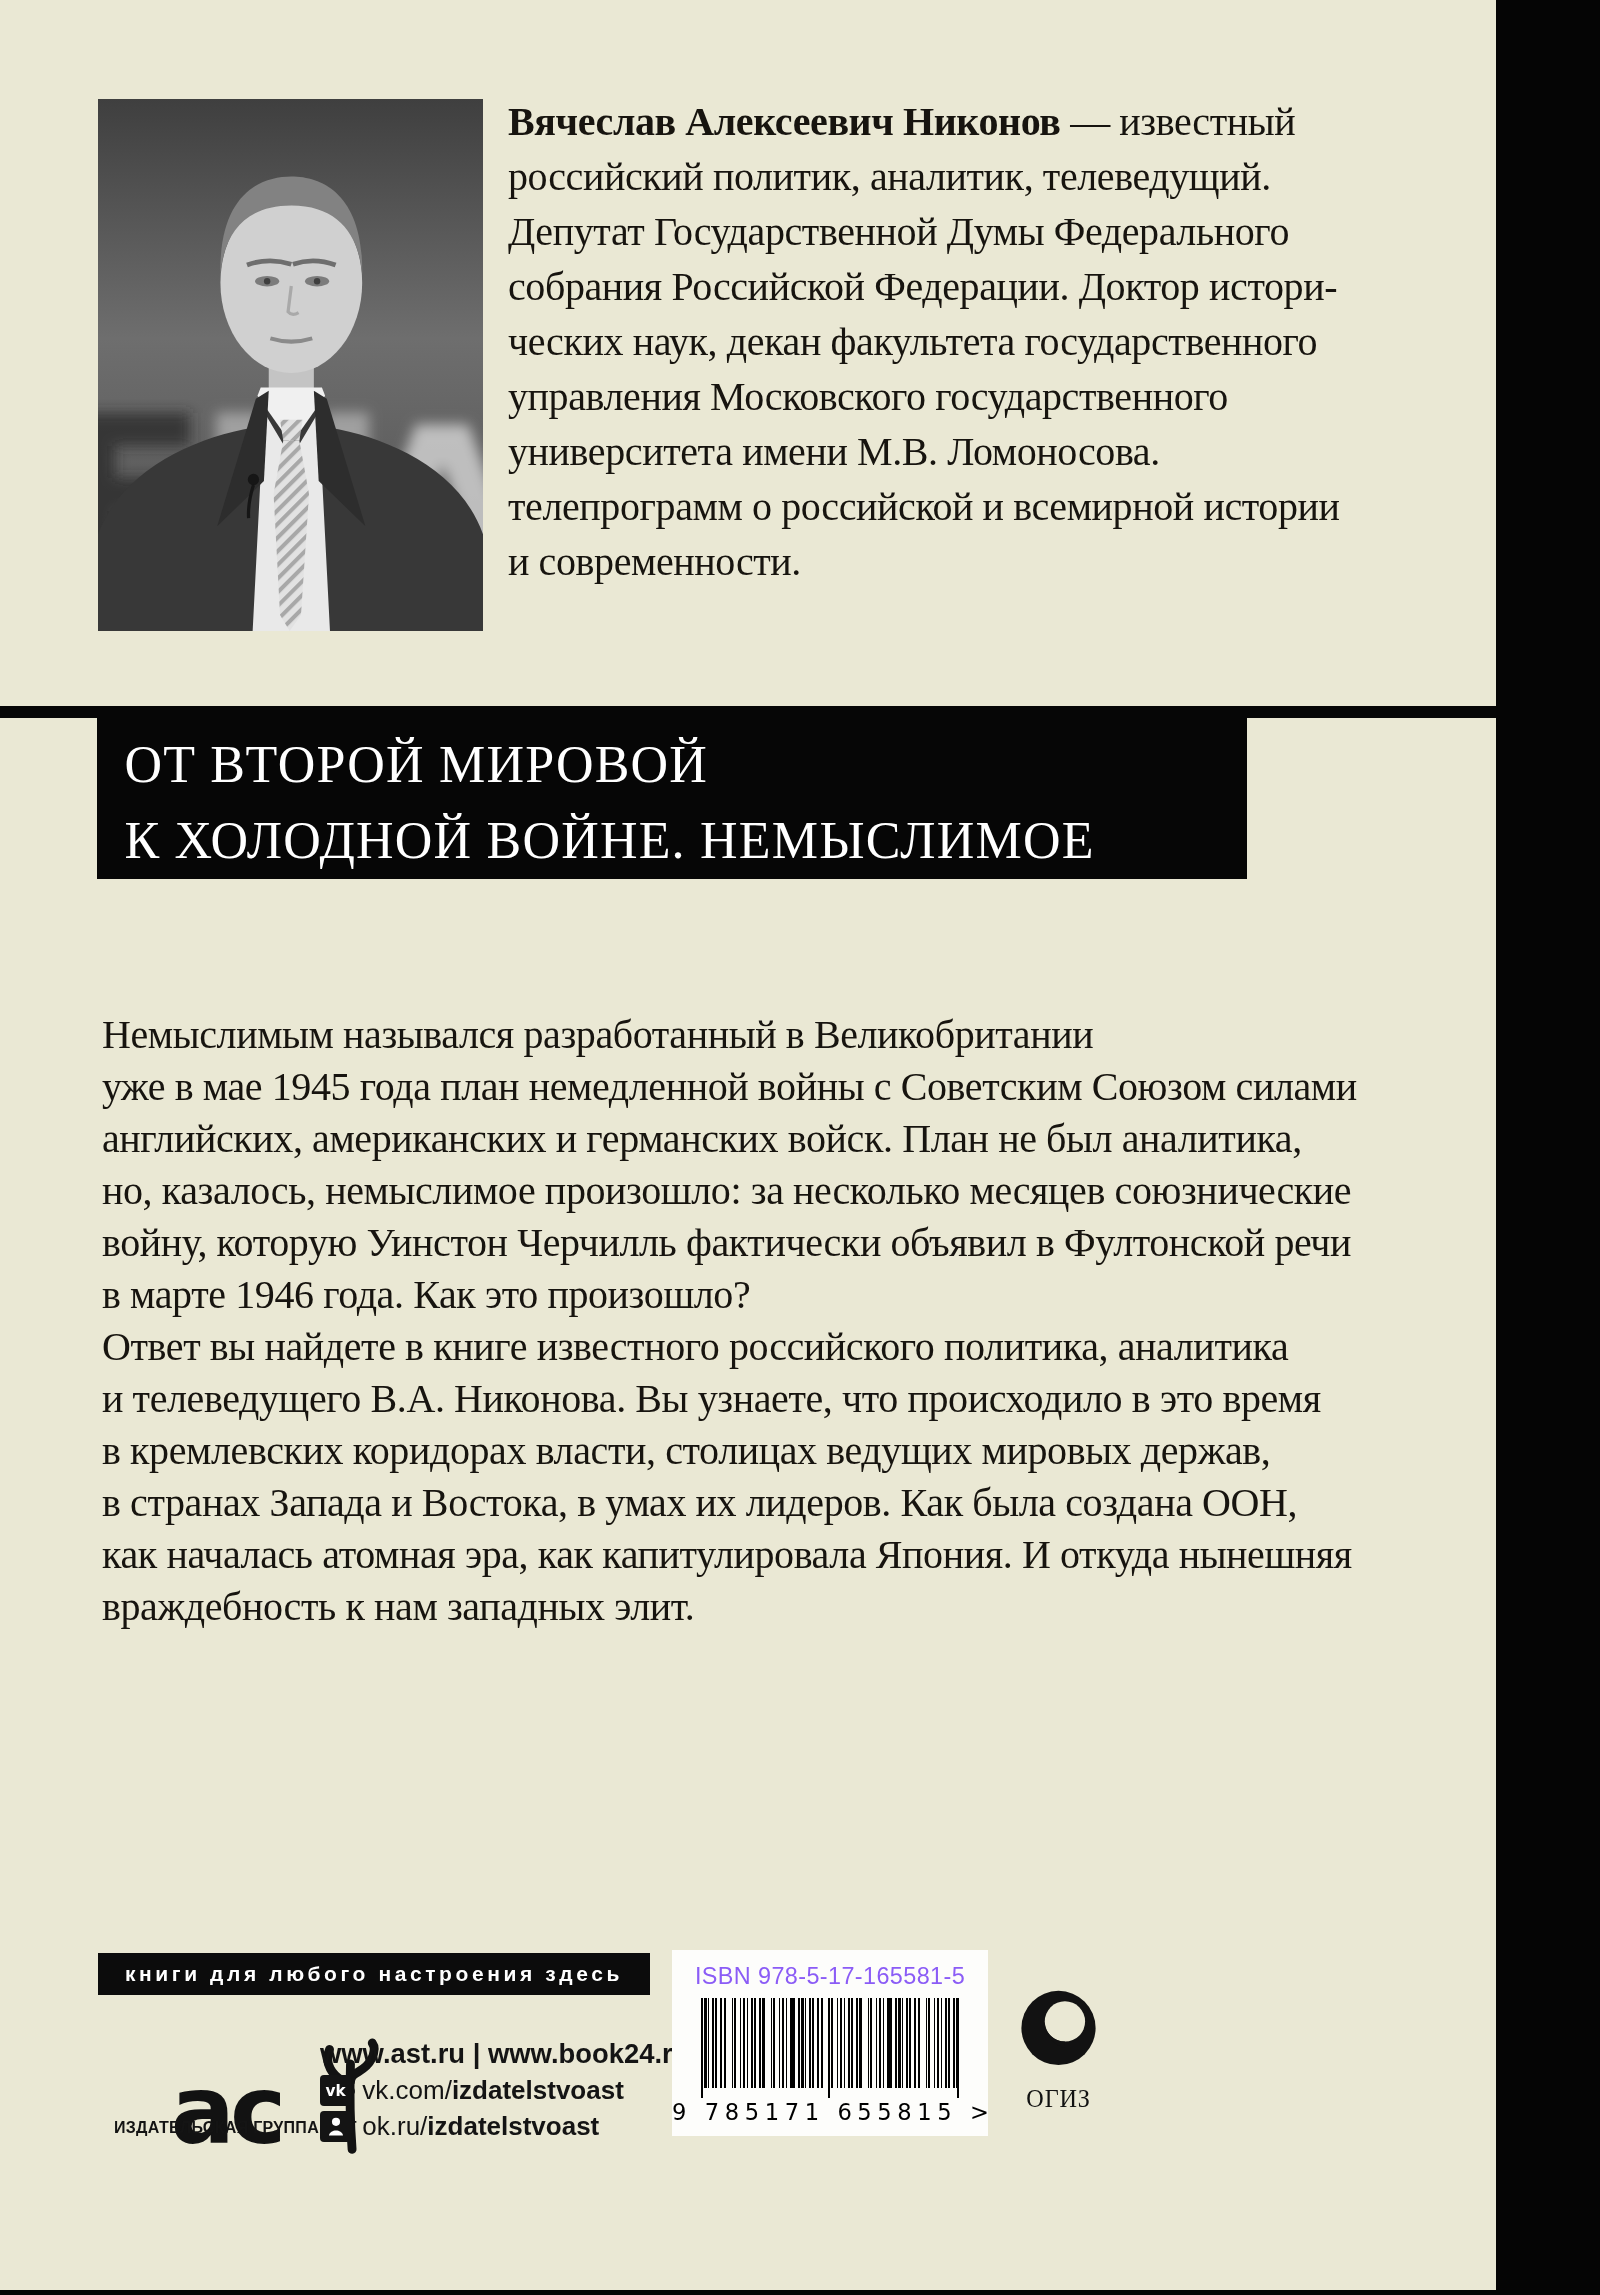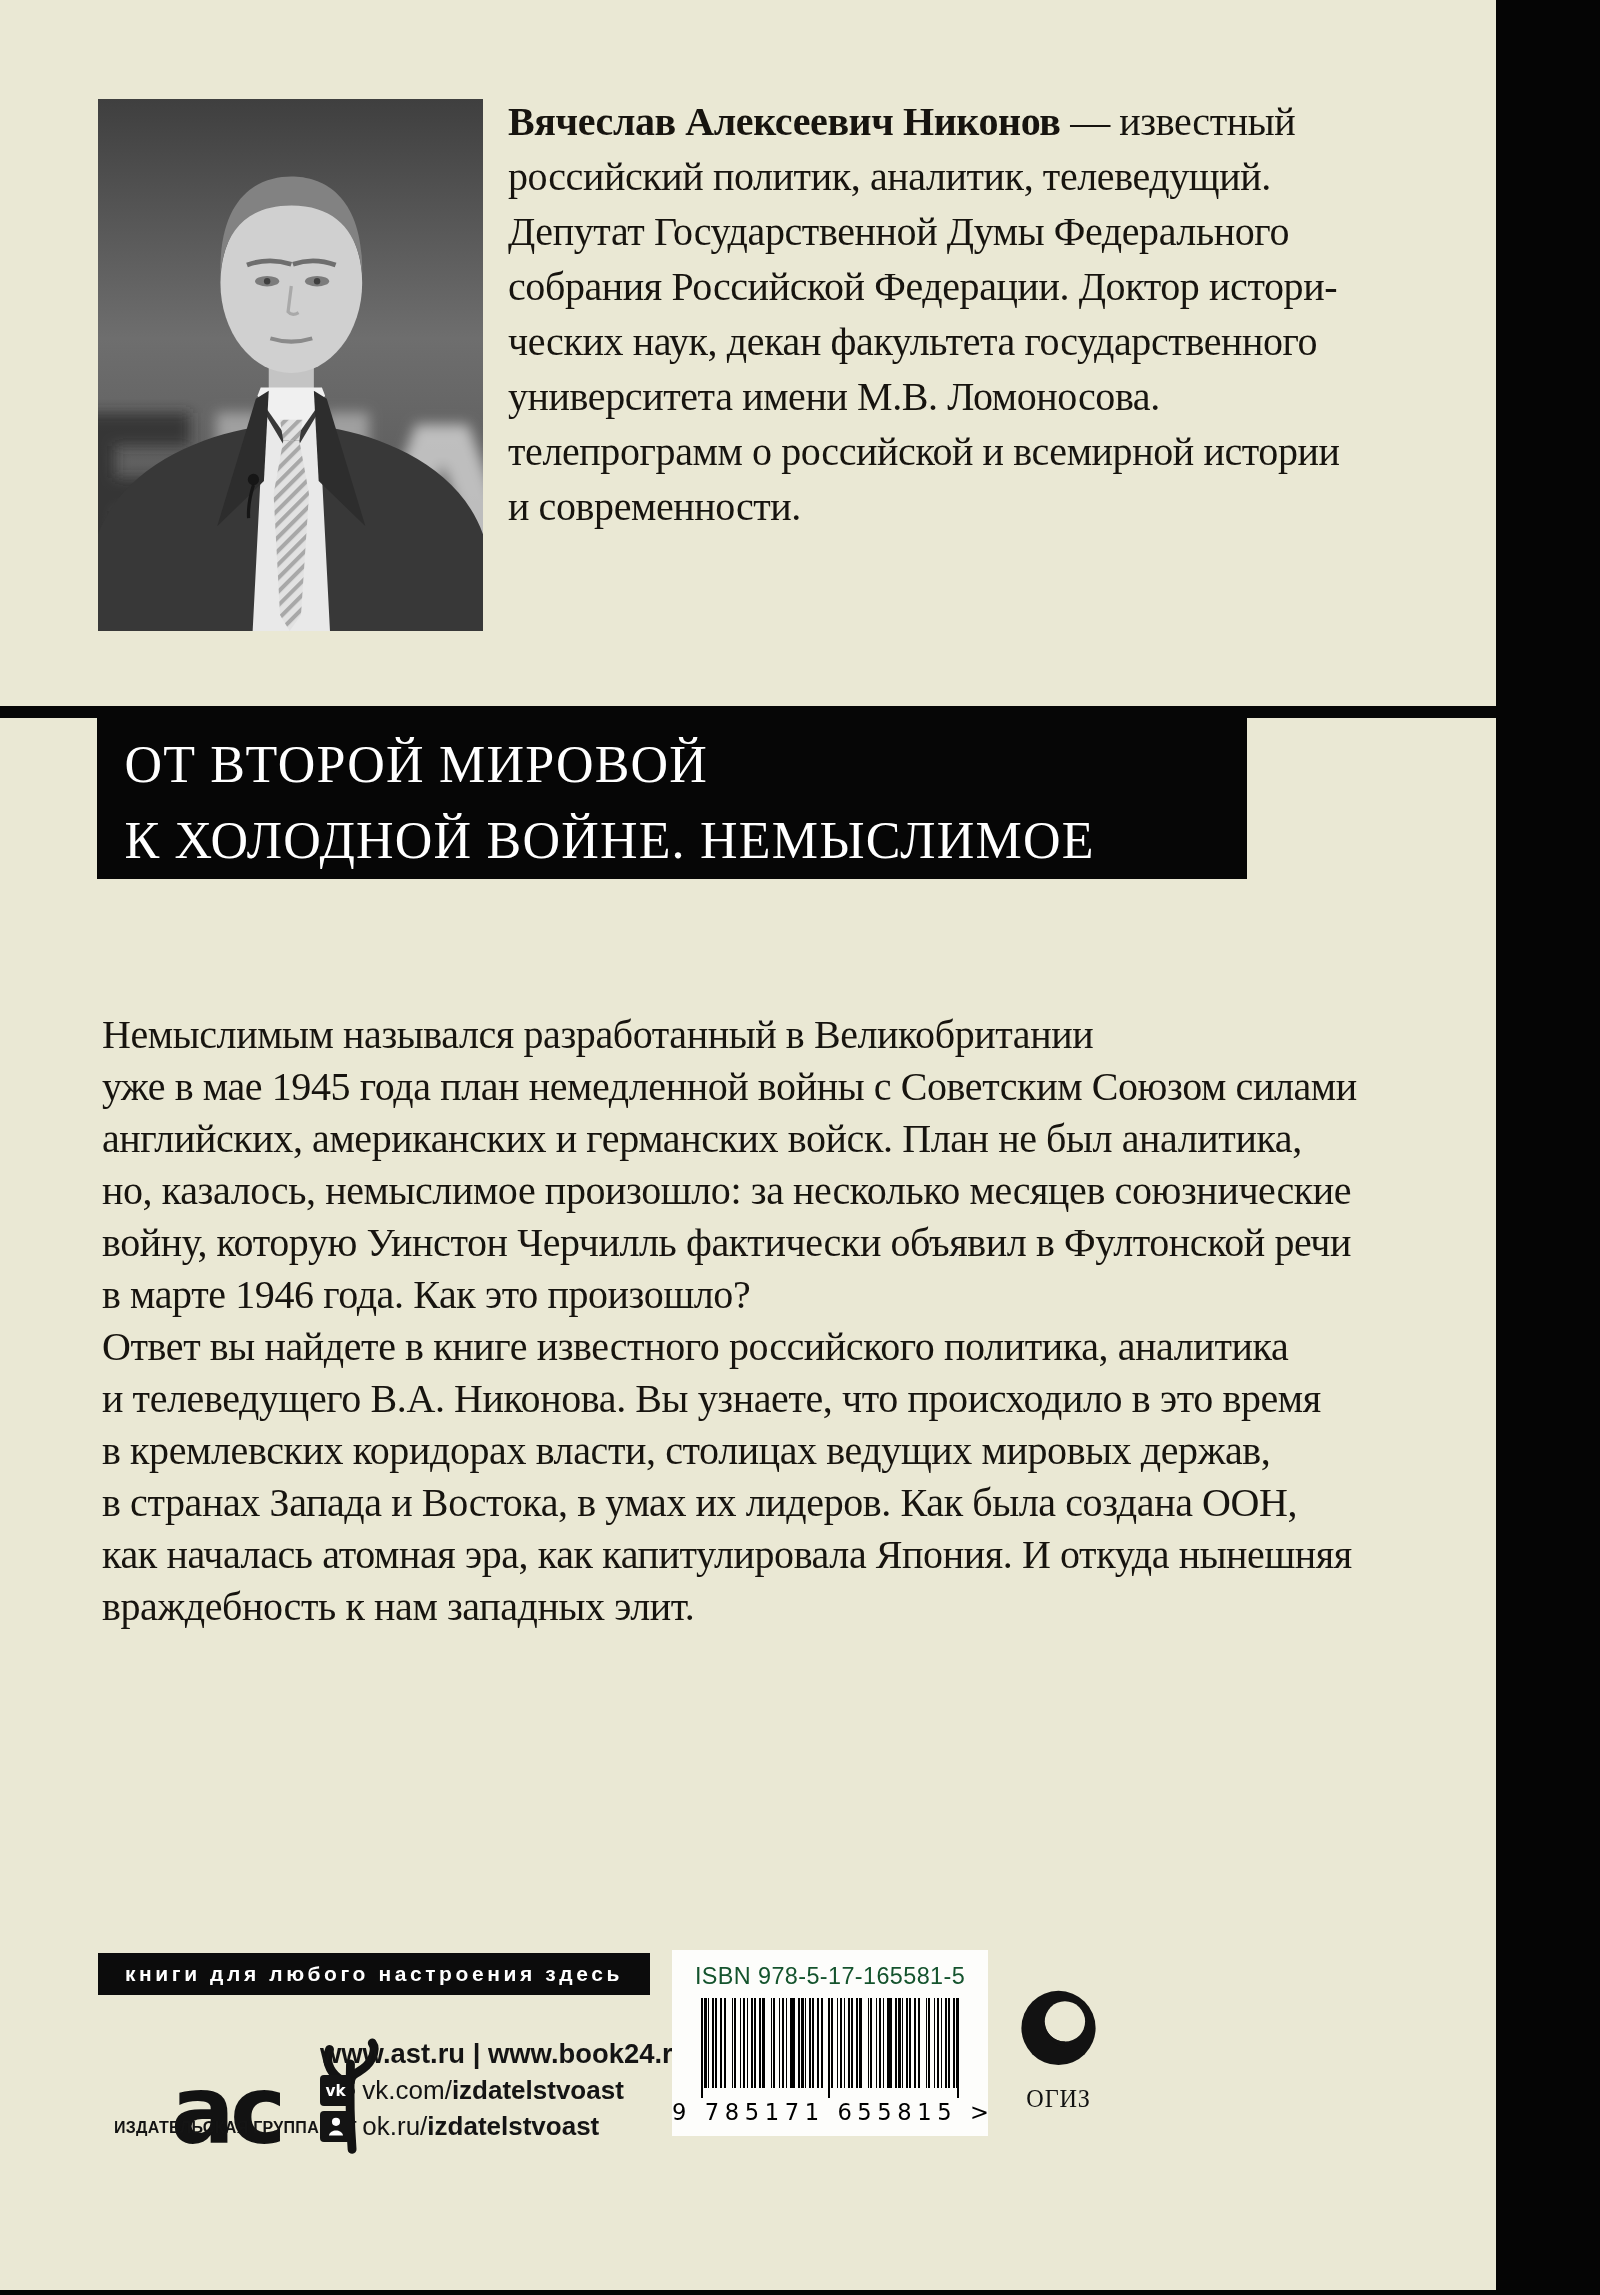--- a/index.html
+++ b/index.html
@@ -42,21 +42,21 @@
   .socrow .b{font-weight:bold;}
   .icon{width:31px;height:31px;border-radius:4px;background:#141414;display:flex;
         align-items:center;justify-content:center;flex:0 0 auto;}
   .icon.vk span{color:#fff;font-family:"DejaVu Sans",sans-serif;font-weight:bold;font-size:15.3px;}
   .vkrow{left:320px;top:2075px;}
   .okrow{left:320px;top:2111px;}
 
   
   .isbnbox{left:672px;top:1950px;width:316px;height:186px;background:#fdfdfb;}
   .isbnlabel{margin-top:13px;text-align:center;font-family:"Liberation Sans",sans-serif;
-             font-size:23.4px;color:#14532d;letter-spacing:0.4px;}
+             font-size:23.4px;color:#8b5cf6;letter-spacing:0.4px;}
   .barcode{position:relative;width:258px;height:90px;margin:8px auto 0 auto;
            background:repeating-linear-gradient(to right,
              #000 0 1.6px, transparent 1.6px 3.2px,
              #000 3.2px 5.6px, transparent 5.6px 7.3px,
              #000 7.3px 8px, transparent 8px 11.3px,
              #000 11.3px 13px, transparent 13px 13.7px,
              #000 13.7px 16px, transparent 16px 19.4px);}
   .guard{position:absolute;top:0;width:2.4px;height:100px;background:#000;}
   .digits{margin-top:11.3px;text-align:center;font-family:"DejaVu Sans",sans-serif;
           font-size:22.6px;letter-spacing:5.6px;color:#000;white-space:nowrap;}
@@ -116,20 +116,21 @@
         </g>
       </svg>
     </div>
 
     <div class="abs author">
       <div class="ln"><span class="name">Вячеслав Алексеевич Никонов</span><span> — известный</span></div>
       <div class="ln">российский политик, аналитик, телеведущий.</div>
       <div class="ln">Депутат Государственной Думы Федерального</div>
       <div class="ln">собрания Российской Федерации. Доктор истори-</div>
       <div class="ln">ческих наук, декан факультета государственного</div>
+      <div class="ln">управления Московского государственного</div>
       <div class="ln">университета имени М.В. Ломоносова.</div>
       <div class="ln">телепрограмм о российской и всемирной истории</div>
       <div class="ln">и современности.</div>
     </div>
 
     <div class="abs rule"></div>
     <div class="abs band">
       <div class="t">ОТ ВТОРОЙ МИРОВОЙ</div>
       <div class="t">К ХОЛОДНОЙ ВОЙНЕ. НЕМЫСЛИМОЕ</div>
     </div>

